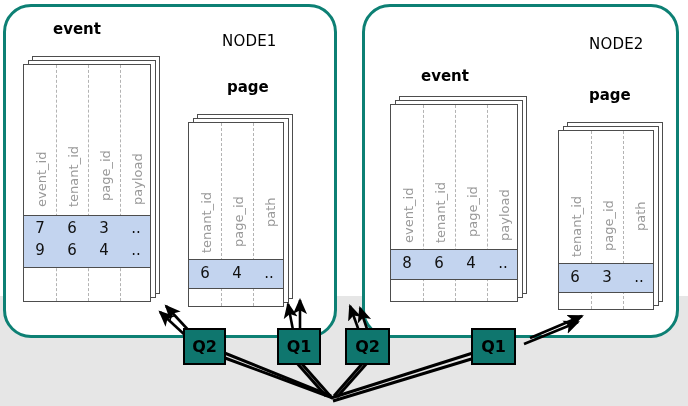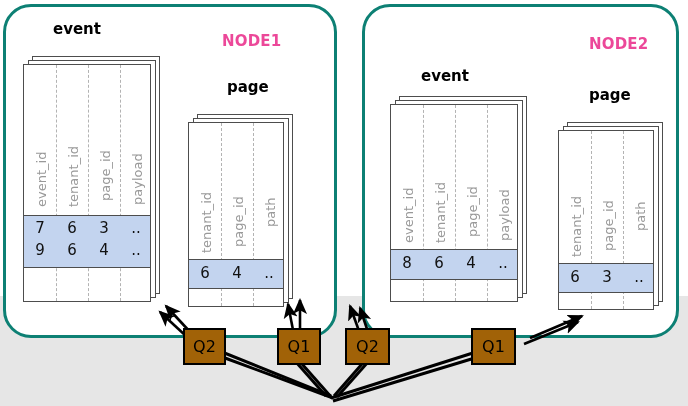--- a/index.html
+++ b/index.html
@@ -25,22 +25,22 @@
   
   .node {
     position: absolute;
     border: 3px solid #0d8074;
     border-radius: 28px;
     background: #ffffff;
     box-sizing: border-box;
   }
   .node-label {
     position: absolute;
-    color: #ec4899;
-    font-weight: bold;
+    color: #000000;
+    font-weight: normal;
     font-size: 15px;
     letter-spacing: .2px;
     white-space: nowrap;
   }
   
   .tbl-title {
     position: absolute;
     color: #000000;
     font-weight: bold;
     font-size: 15px;
@@ -94,27 +94,27 @@
     font-size: 15px;
   }
   .cell {
     position: absolute;
     text-align: center;
     white-space: nowrap;
   }
   
   .qbox {
     position: absolute;
-    background: #a16207;
+    background: #0f766e;
     border: 2.5px solid #000000;
     box-sizing: border-box;
     display: flex;
     align-items: center;
     justify-content: center;
-    font-weight: normal;
+    font-weight: bold;
     font-size: 16px;
     color: #000000;
     z-index: 40;
   }
   svg.wires {
     position: absolute;
     left: 0;
     top: 0;
     width: 688px;
     height: 406px;

